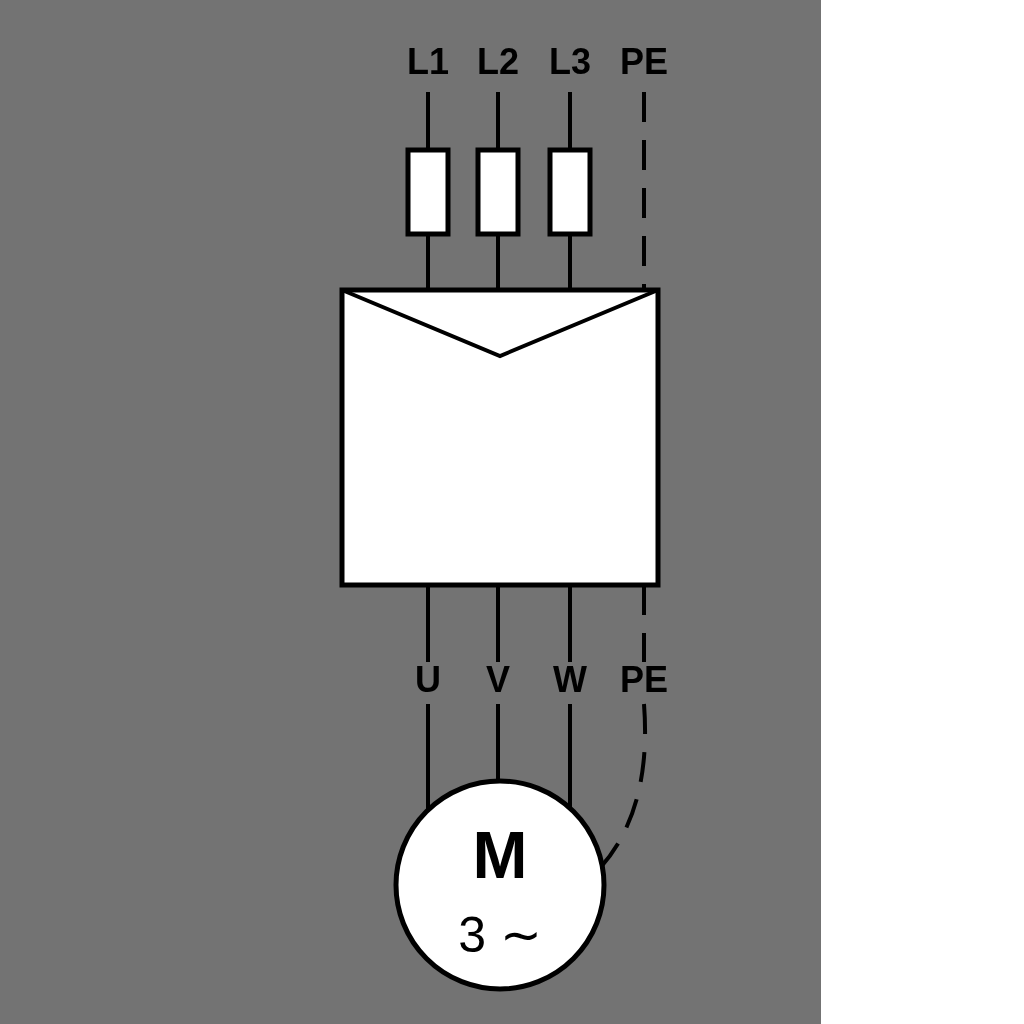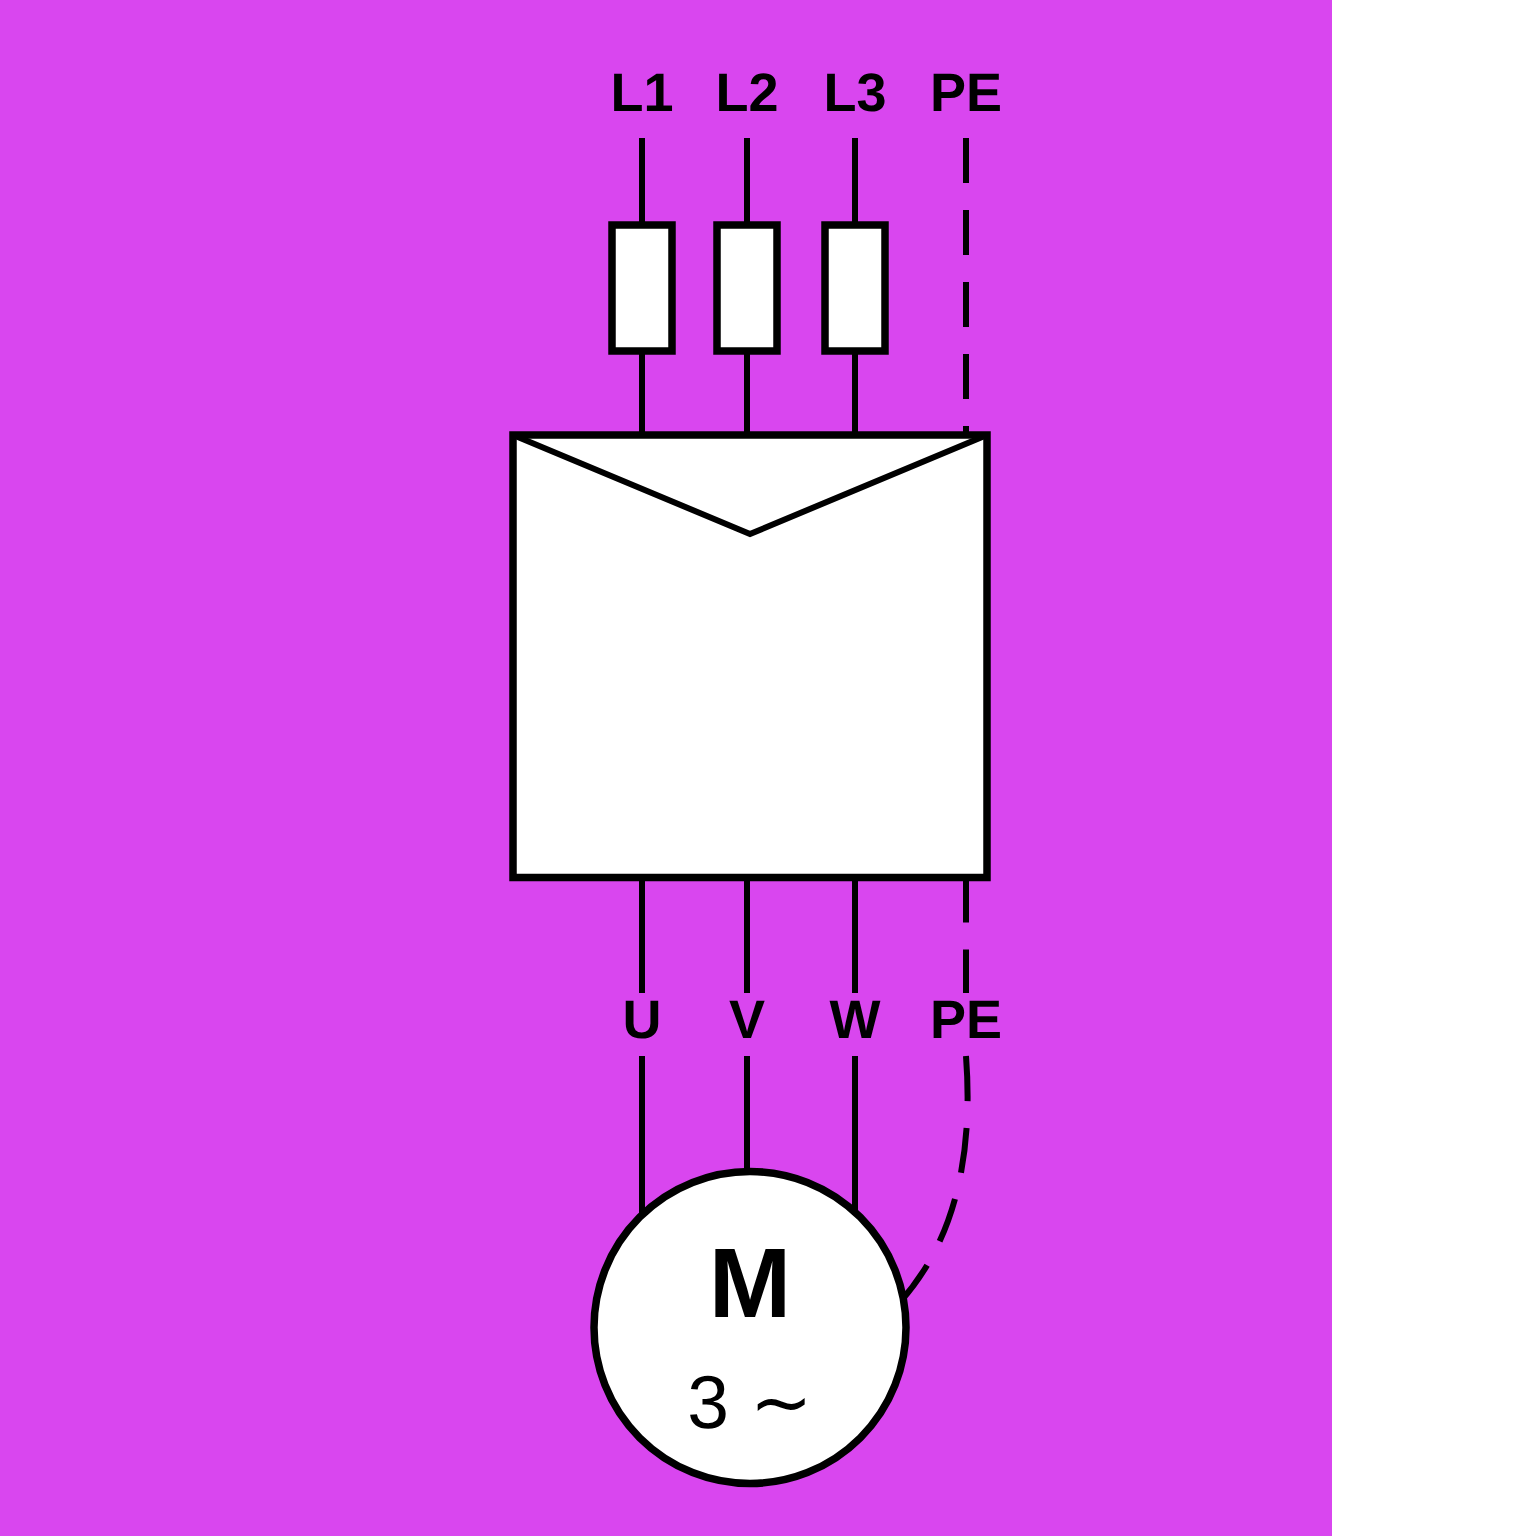--- a/index.html
+++ b/index.html
@@ -1,24 +1,24 @@
 <!DOCTYPE html>
 <html><head>
 <meta charset="utf-8">
 <style>
   html, body {
     margin: 0;
     padding: 0;
     background: #ffffff;
   }
   .canvas {
-    width: 888px;
+    width: 821px;
     height: 1024px;
     position: relative;
-    background: #d946ef;
+    background: #737373;
     overflow: hidden;
   }
   svg { display: block; }
   text {
     font-family: "Liberation Sans", "DejaVu Sans", sans-serif;
     fill: #000000;
   }
   .terminal-label {
     font-size: 36px;
     font-weight: bold;

